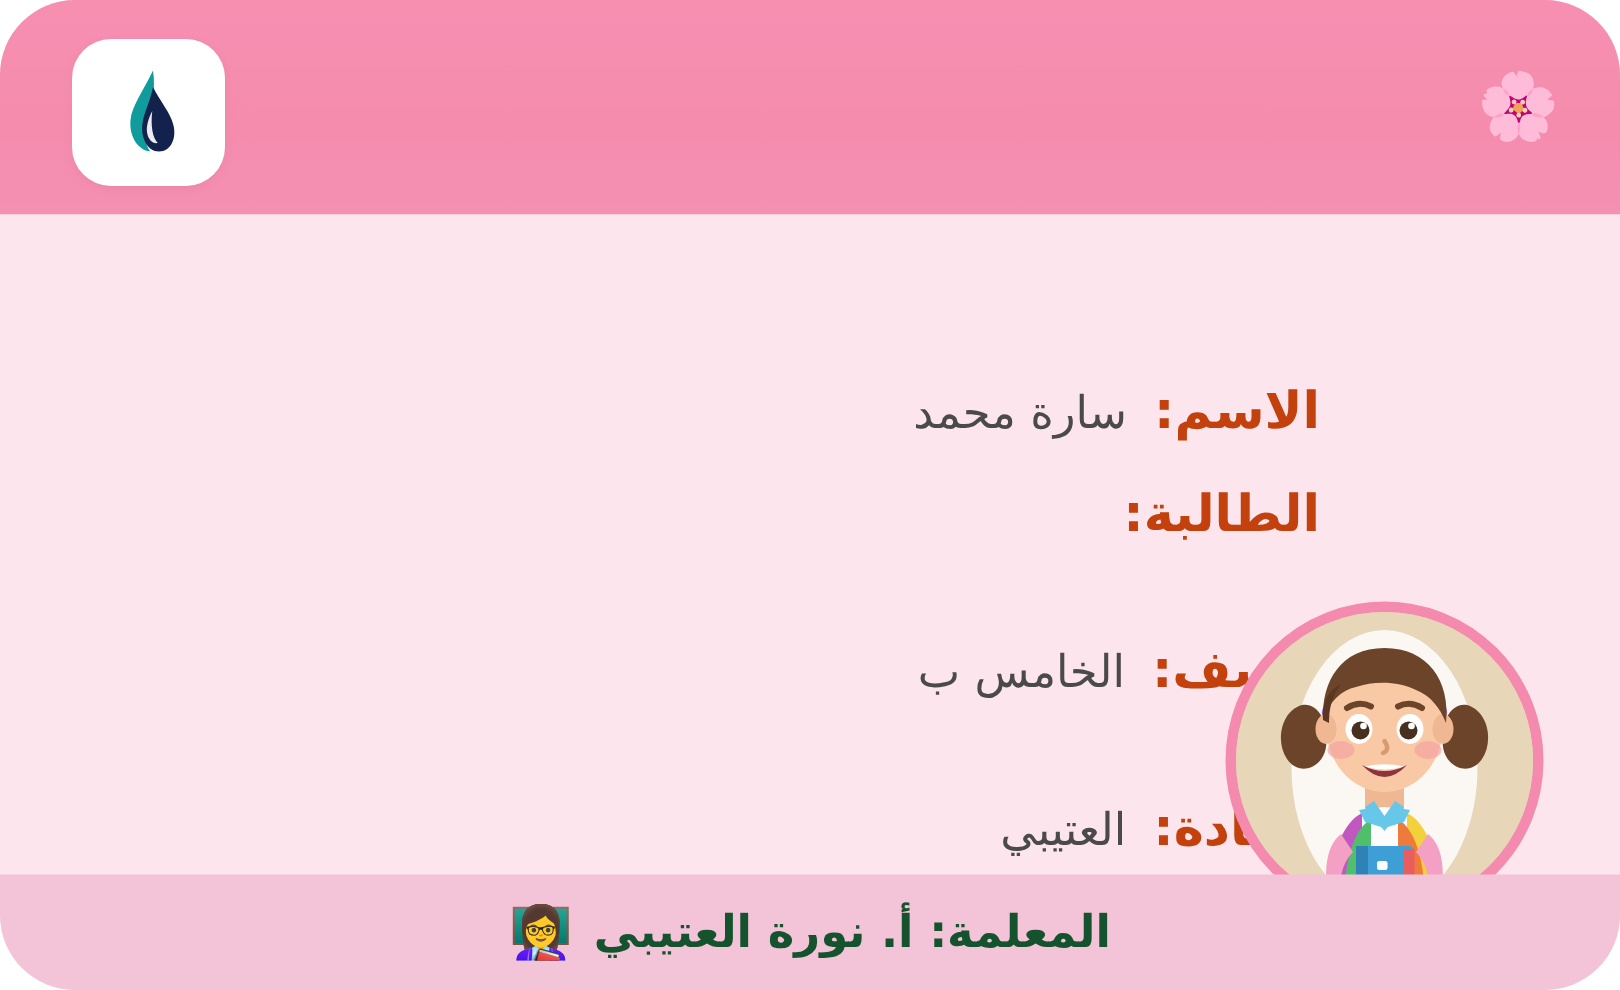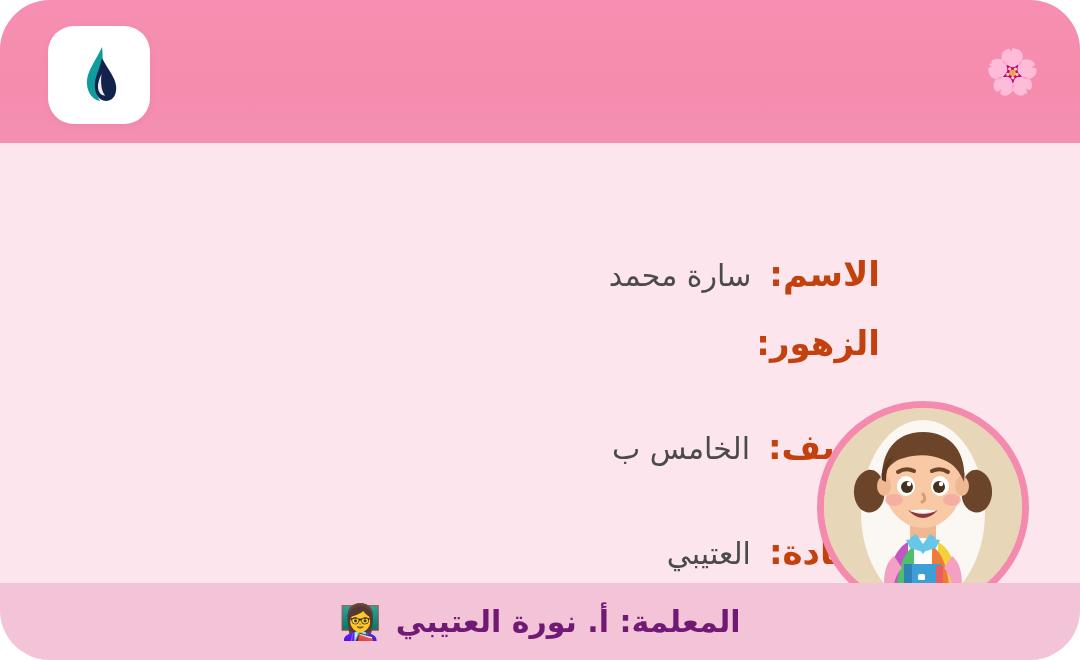--- a/index.html
+++ b/index.html
@@ -143,21 +143,21 @@
     width: 1080px;
     height: 77px;
     background: #F3C4D8;
     display: flex;
     align-items: center;
     justify-content: center;
     gap: 14px;
   }
 
   #footer-text {
-    color: #701a75;
+    color: #14532d;
     font-size: 30px;
     font-weight: bold;
     line-height: 1.2;
     white-space: nowrap;
   }
 
   #footer-emoji {
     font-size: 34px;
     line-height: 1;
   }
@@ -188,21 +188,21 @@
   <div id="body-area">
 
     <div id="info-list">
 
       <div class="info-row">
         <span class="info-label">الاسم:</span>
         <span class="info-value">سارة محمد</span>
       </div>
 
       <div class="info-row">
-        <span class="info-label">الزهور:</span>
+        <span class="info-label">الطالبة:</span>
       </div>
 
       <div class="info-row">
         <span class="info-label">الصف:</span>
         <span class="info-value">الخامس ب</span>
       </div>
 
       <div class="info-row">
         <span class="info-label">المادة:</span>
         <span class="info-value">العتيبي</span>

